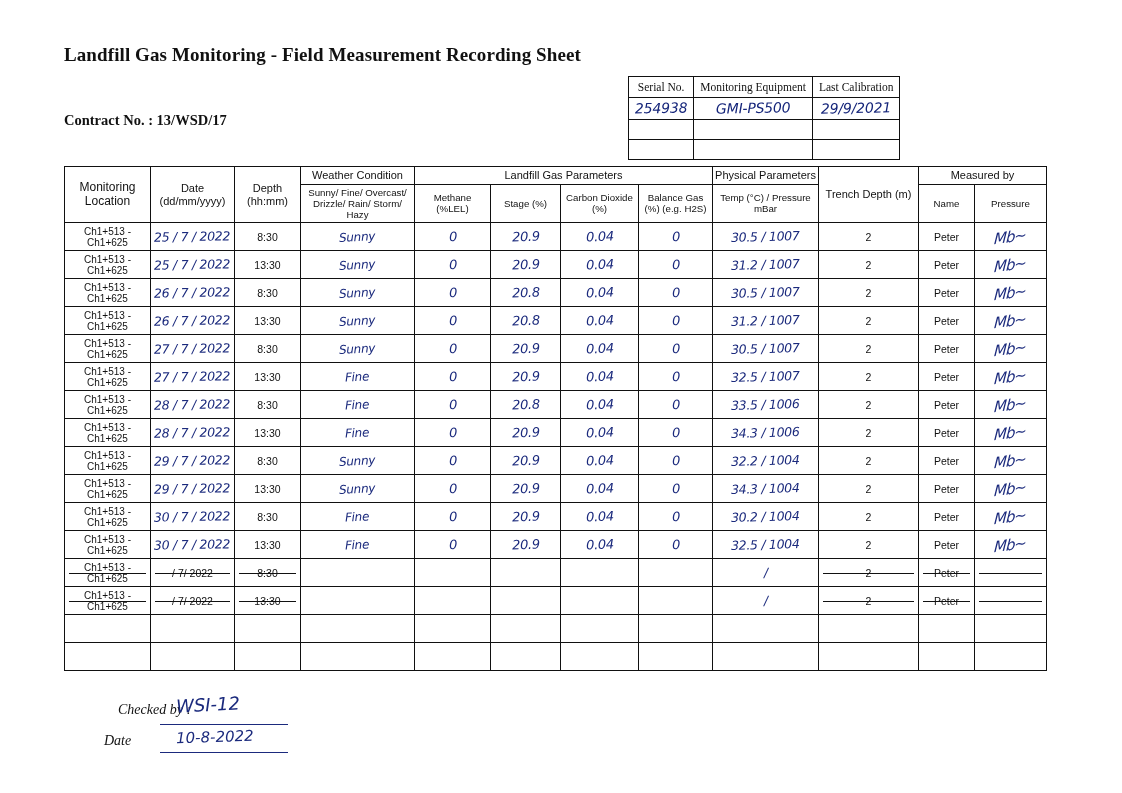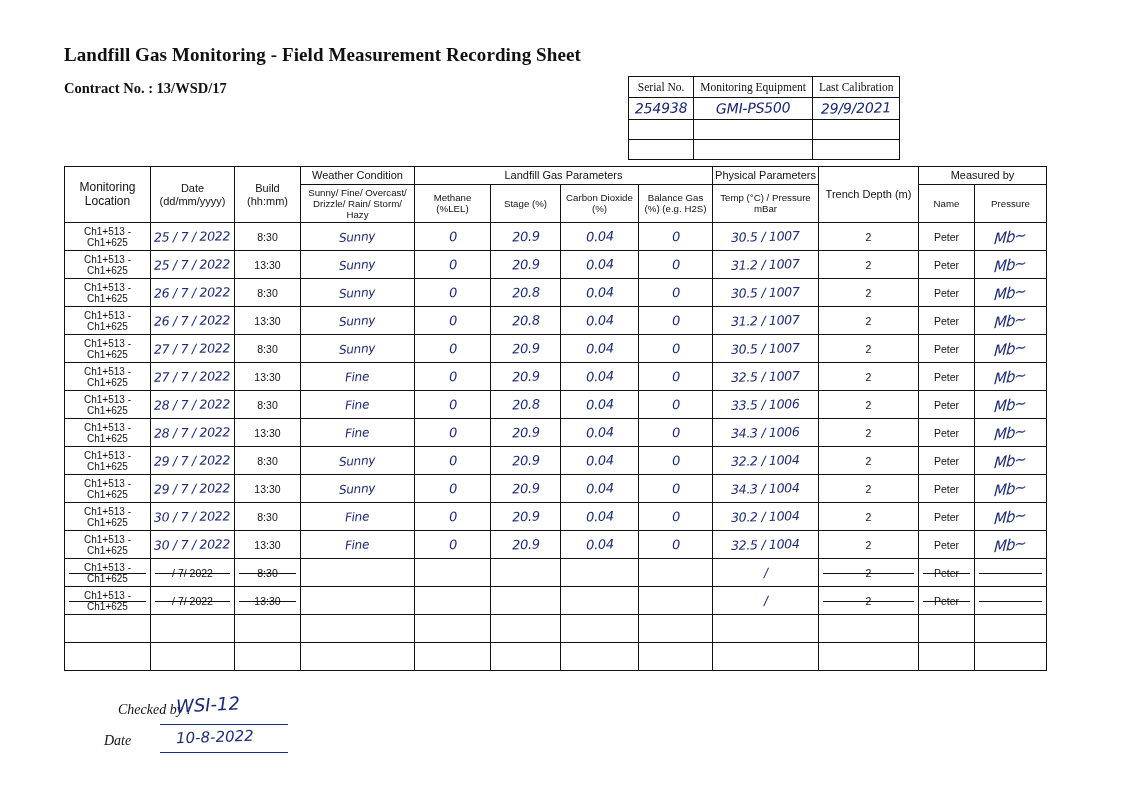--- a/index.html
+++ b/index.html
@@ -17,21 +17,21 @@
   .title{
     position:absolute;left:64px;top:44px;
     font-size:19px;font-weight:bold;letter-spacing:.1px;
     font-family:"Liberation Serif", serif;
   }
   .contract-line{
     position:absolute;left:64px;top:75px;font-size:14.5px;
   }
   .contract-line b{font-weight:bold;}
   .contract-no{
-    position:absolute;left:64px;top:80px;font-size:14.5px;font-weight:bold;
+    position:absolute;left:64px;top:112px;font-size:14.5px;font-weight:bold;
   }
 
   
   .serial-table{
     position:absolute;left:628px;top:76px;
     border-collapse:collapse;
     font-size:12px;
     border-radius:17px;
   }
   .serial-table td{
@@ -186,21 +186,21 @@
         <col class="c-sign">
     </colgroup>
     <thead>
       <tr>
         <th rowspan="2" class="big">Monitoring Location</th>
         <th rowspan="2">
           <div>Date</div>
           <div>(dd/mm/yyyy)</div>
         </th>
         <th rowspan="2">
-          <div>Build</div>
+          <div>Depth</div>
           <div>(hh:mm)</div>
         </th>
         <th>Weather Condition</th>
         <th colspan="4">Landfill Gas Parameters</th>
         <th>Physical Parameters</th>
         <th rowspan="2">Trench Depth (m)</th>
         <th colspan="2">Measured by</th>
       </tr>
       <tr>
         <th class="sub">Sunny/ Fine/ Overcast/ Drizzle/ Rain/ Storm/ Hazy</th>

